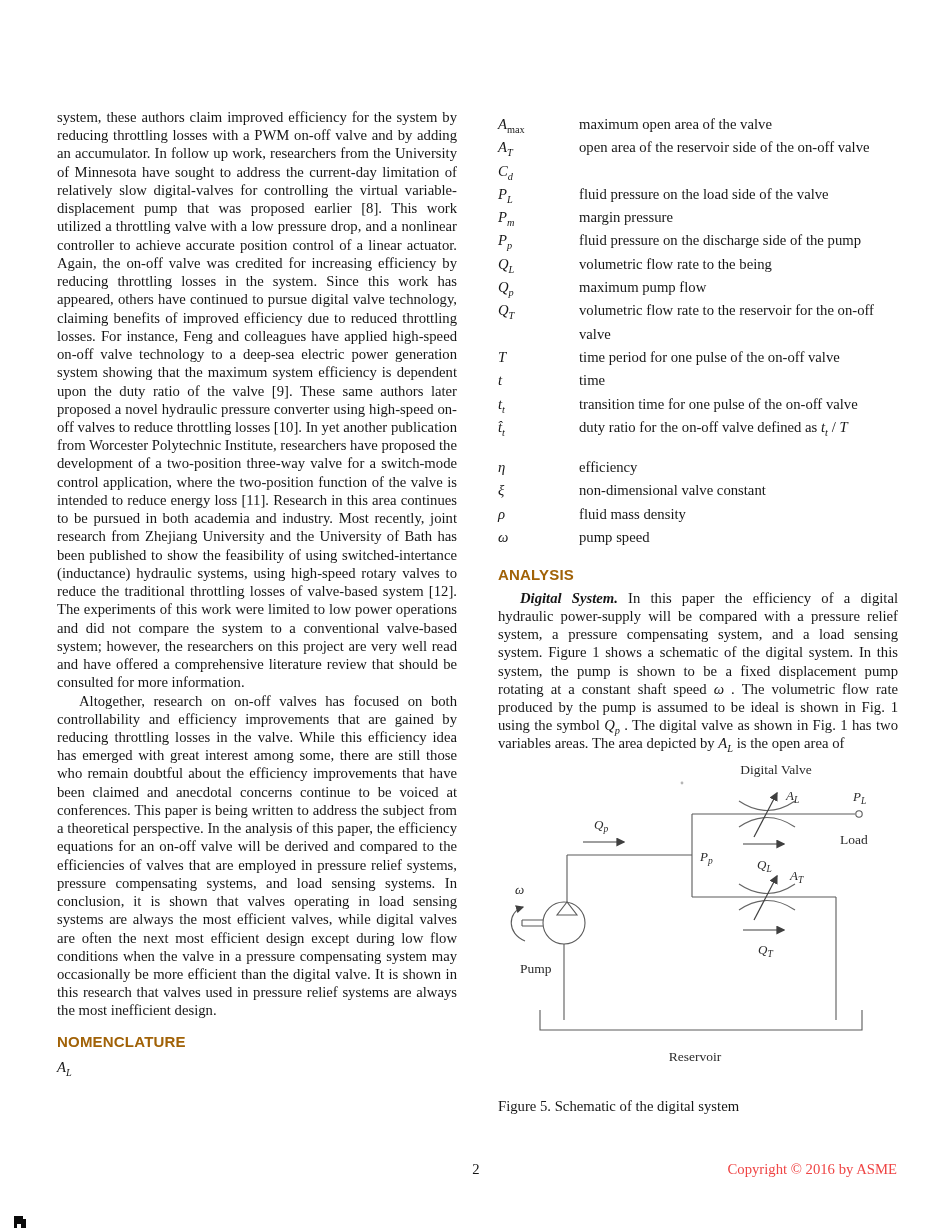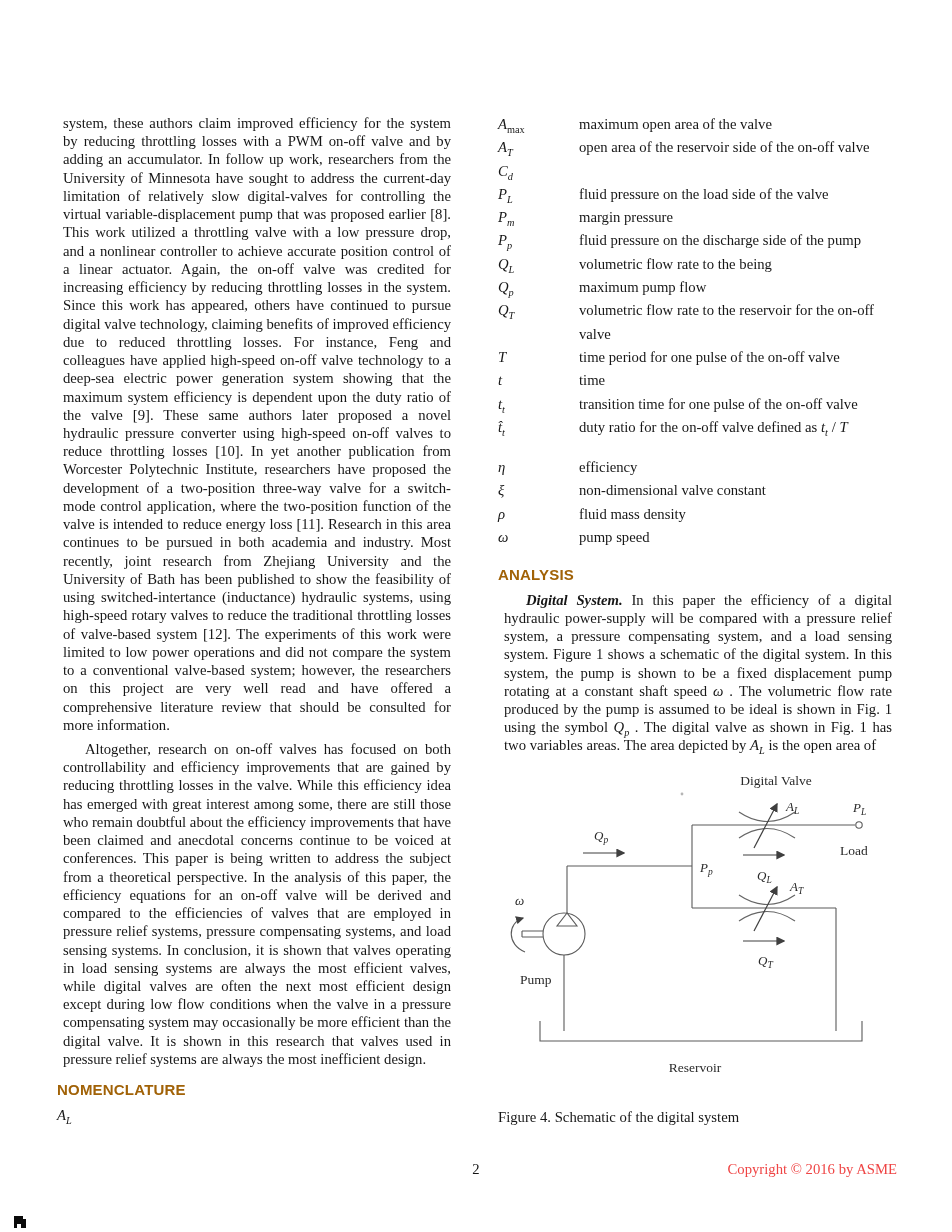--- a/index.html
+++ b/index.html
@@ -4,35 +4,35 @@
 <style>
   html,body { margin:0; padding:0; }
   body {
     width:952px; height:1232px; position:relative; overflow:hidden;
     background:#ffffff; color:#161616;
     font-family:"Liberation Serif", serif;
   }
   .col { position:absolute; top:108px; width:400px; font-size:14.7px; line-height:18.24px; }
   .col-left  { left:57px;  }
   .col-right { left:498px; }
-  p.body-par { margin:6px; text-align:justify; }
+  p.body-par { margin:0; text-align:justify; }
   p.indent   { text-indent:22px; }
   h2.sect {
     font-family:"Liberation Sans", sans-serif; font-size:15px; font-weight:bold;
     color:#a16207; margin:13px 0 4px 0; letter-spacing:0.2px;
   }
   .nom-list { margin-top:5px; }
   .nom-row  { display:flex; line-height:23.3px;gap:24px; }
   .nom-sym  { width:57px; flex:none; }
   .nom-desc { flex:1; }
   .nom-gap  { height:17px; }
   sub { font-size:70%; line-height:0; }
   .it { font-style:italic; }
   .bd { font-weight:bold; }
-  .figure-wrap { margin-top:16px; }
+  .figure-wrap { margin-top:7px; }
   .fig-caption { font-size:14.7px; line-height:18px; margin-top:18px; text-align:left; }
   .footer-page {
     position:absolute; top:1161px; left:0; width:952px; text-align:center;
     font-size:14.7px; color:#141414;
   }
   .footer-copy {
     position:absolute; top:1161px; right:55px; font-size:14.7px; color:#ef4444;
   }
   .scan-artifact { position:absolute; left:14px; top:1215px; width:13px; height:13px; }
   svg text { font-family:"Liberation Serif", serif; fill:#2a2a2a; }
@@ -199,21 +199,21 @@
       </text>
       <text class="mth" x="292" y="120">
         <tspan>A</tspan><tspan font-size="9.5" dy="3">T</tspan>
       </text>
       <text class="mth" x="260" y="194">
         <tspan>Q</tspan><tspan font-size="9.5" dy="3">T</tspan>
       </text>
       <text class="lbl" x="342" y="84">Load</text>
       <text class="lbl" x="197" y="301" text-anchor="middle">Reservoir</text>
     </svg>
-    <div class="fig-caption">Figure 4.  Schematic of the digital system</div>
+    <div class="fig-caption">Figure 5.  Schematic of the digital system</div>
   </div>
 </div>
 
 <div class="footer-page">2</div>
 <div class="footer-copy">Copyright © 2016 by ASME</div>
 
 <svg class="scan-artifact" width="13" height="13" viewBox="0 0 13 13">
   <rect x="0" y="1" width="9" height="12" fill="#0a0a0a"></rect>
   <rect x="9" y="4" width="3" height="9" fill="#0a0a0a"></rect>
   <rect x="3" y="9" width="4" height="4" fill="#ffffff"></rect>

